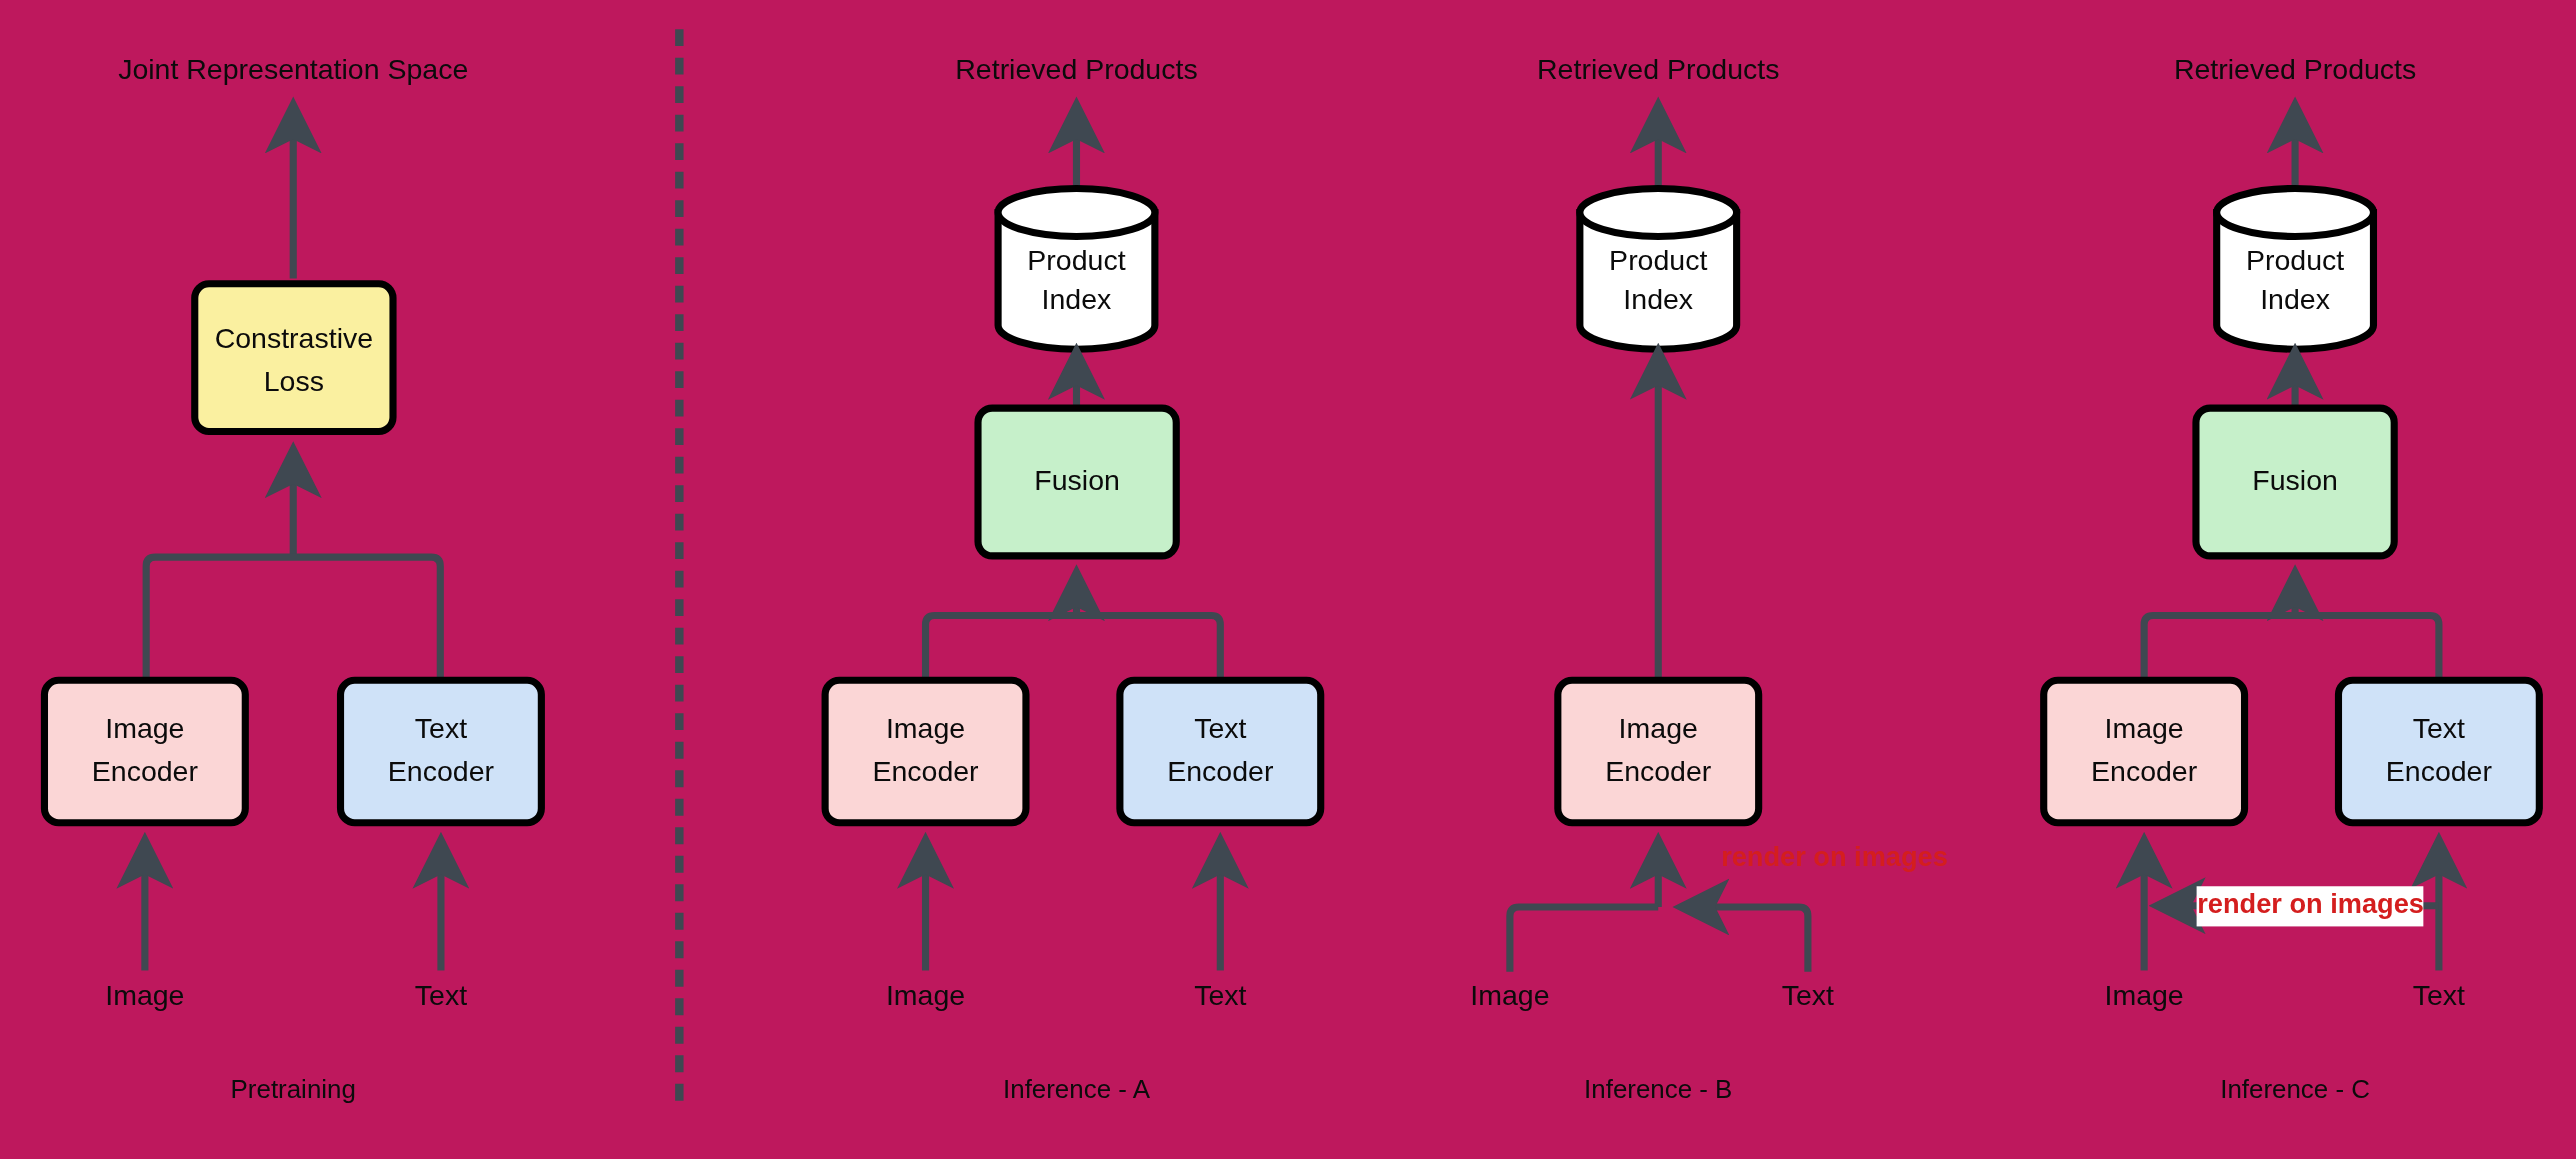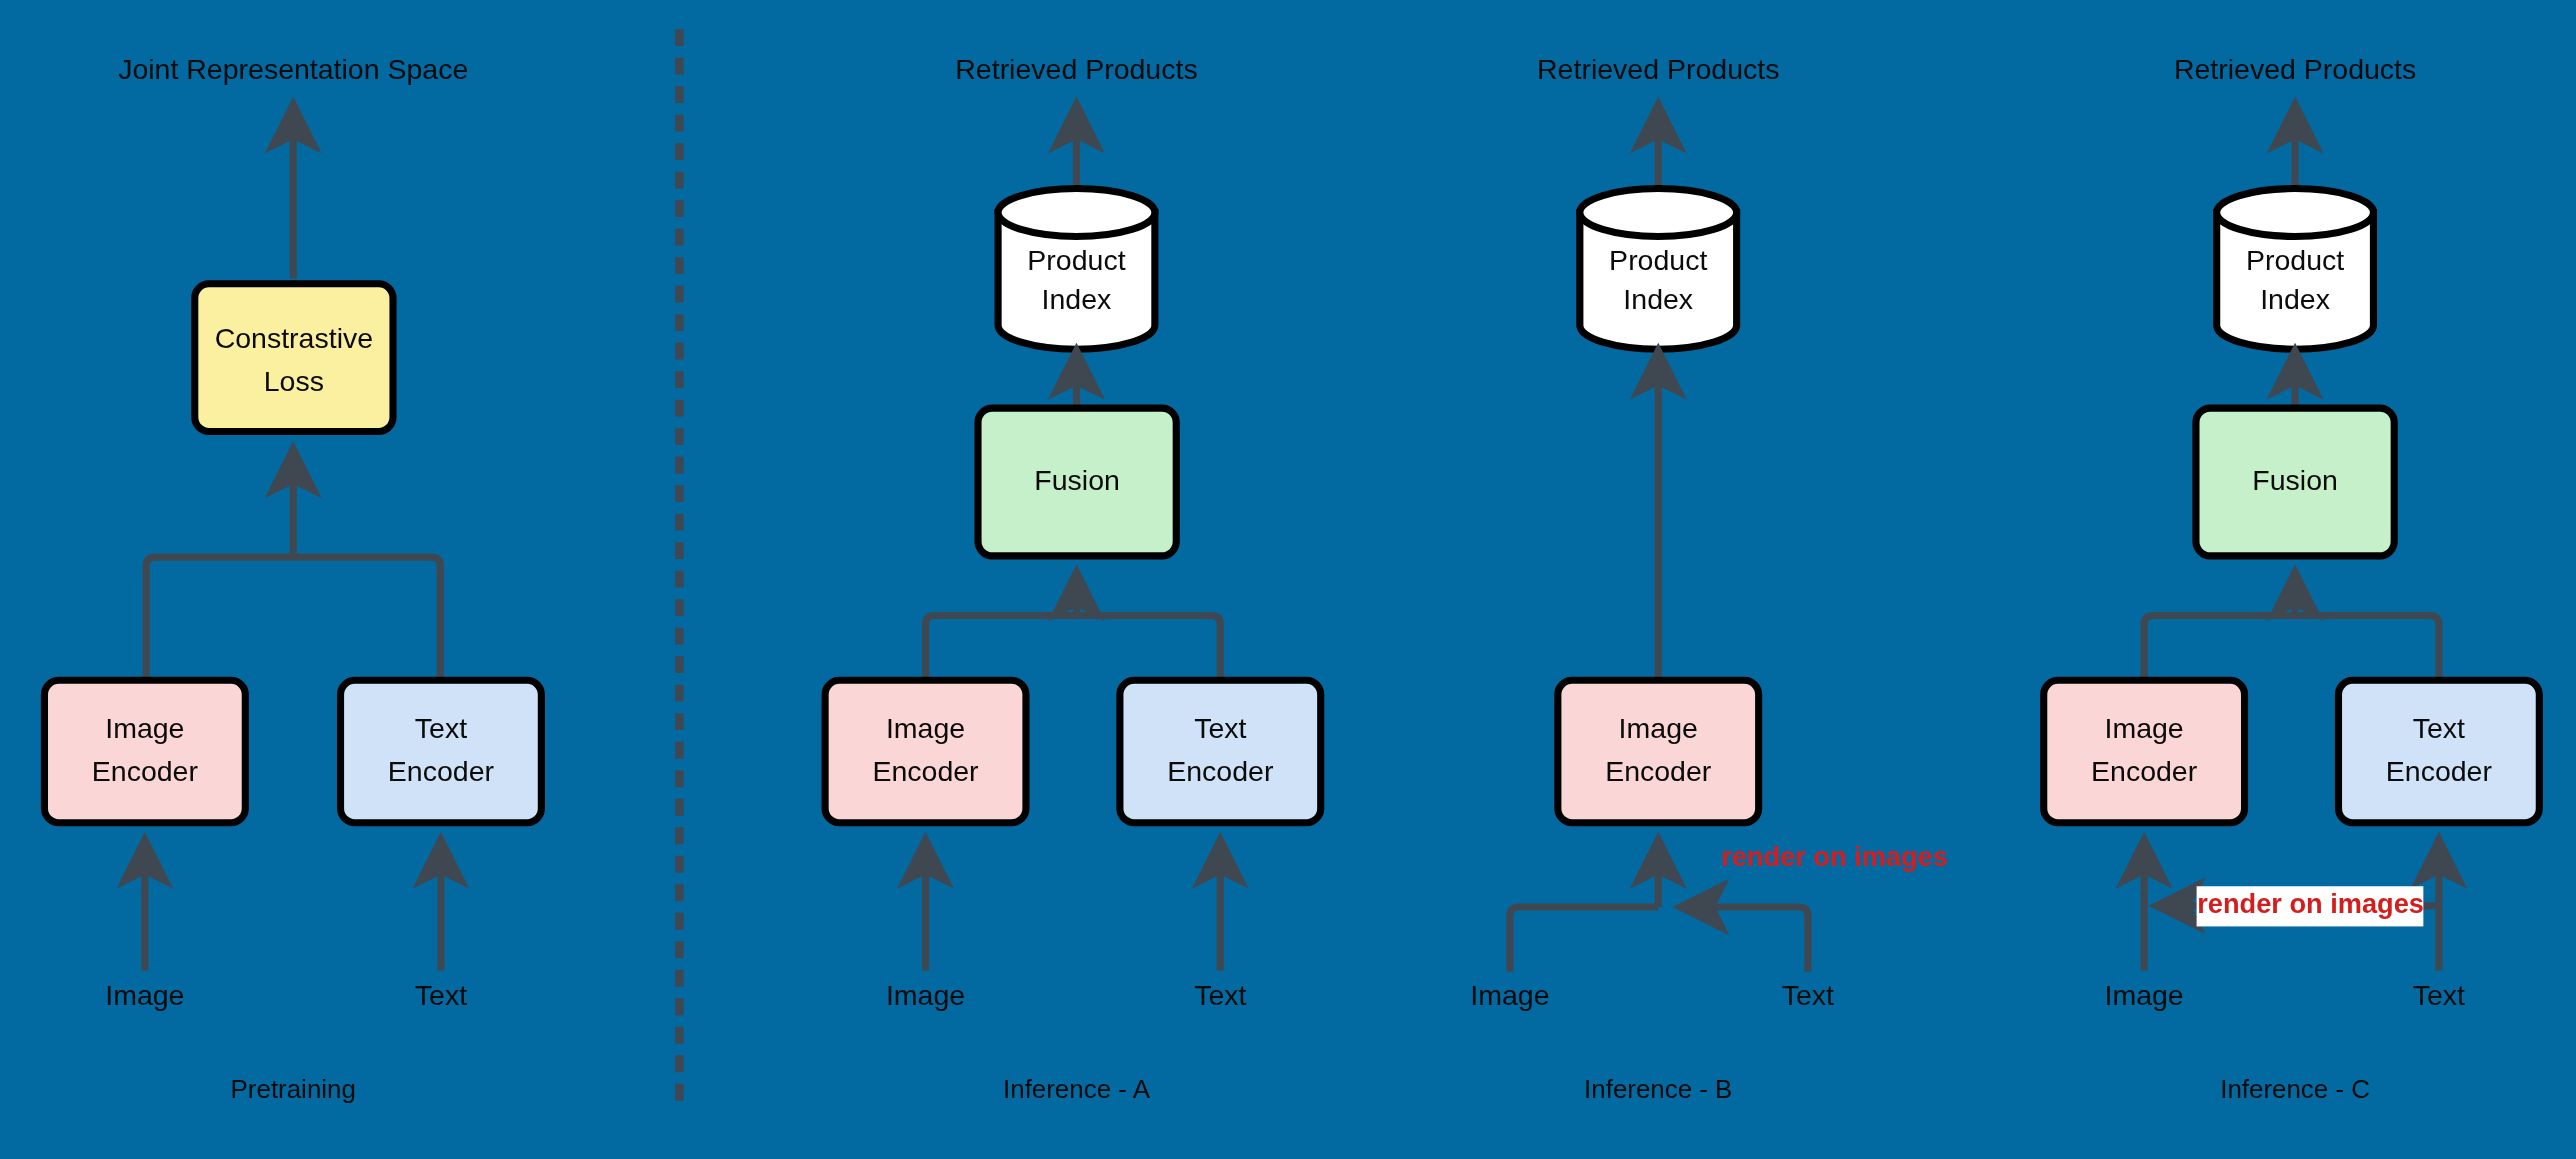--- a/index.html
+++ b/index.html
@@ -11,21 +11,21 @@
   body {
     width: 2576px;
     height: 1159px;
     font-family: "Liberation Sans", sans-serif;
     overflow: hidden;
   }
   #diagram-root {
     position: relative;
     width: 2576px;
     height: 1159px;
-    background: #0369a1;
+    background: #be185d;
   }
   svg#flow-svg {
     display: block;
     width: 2576px;
     height: 1159px;
   }
   .node-label,
   .io-label,
   .caption-label,
   .top-label {

